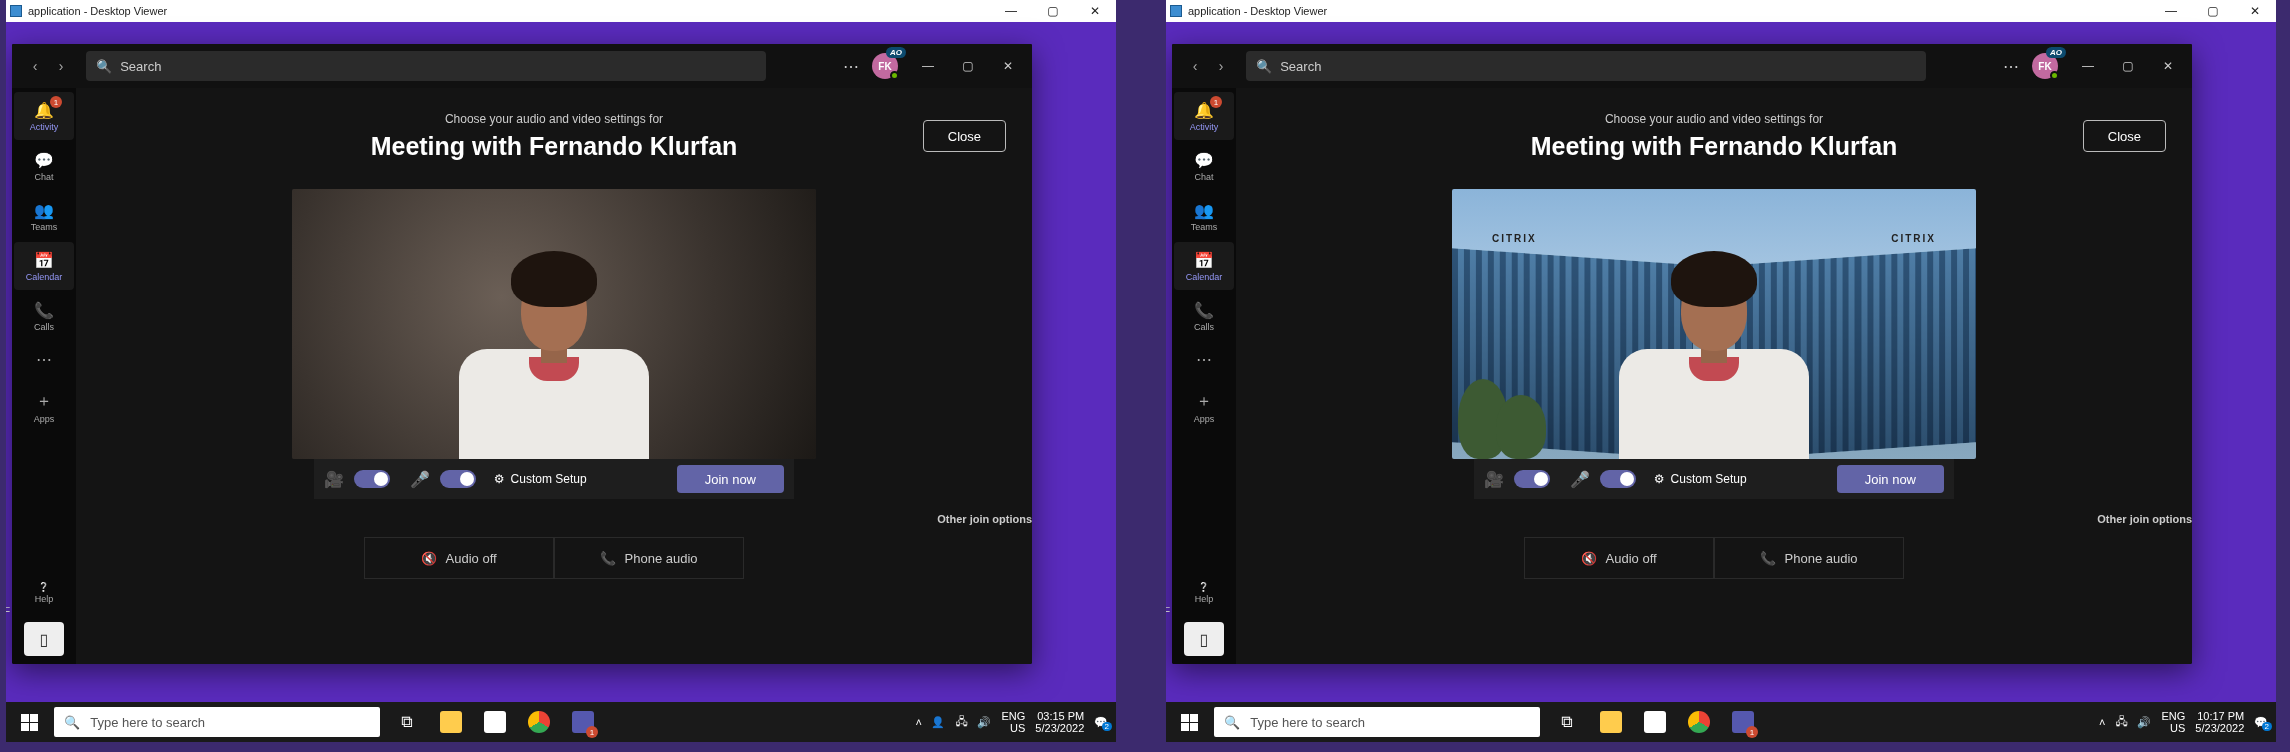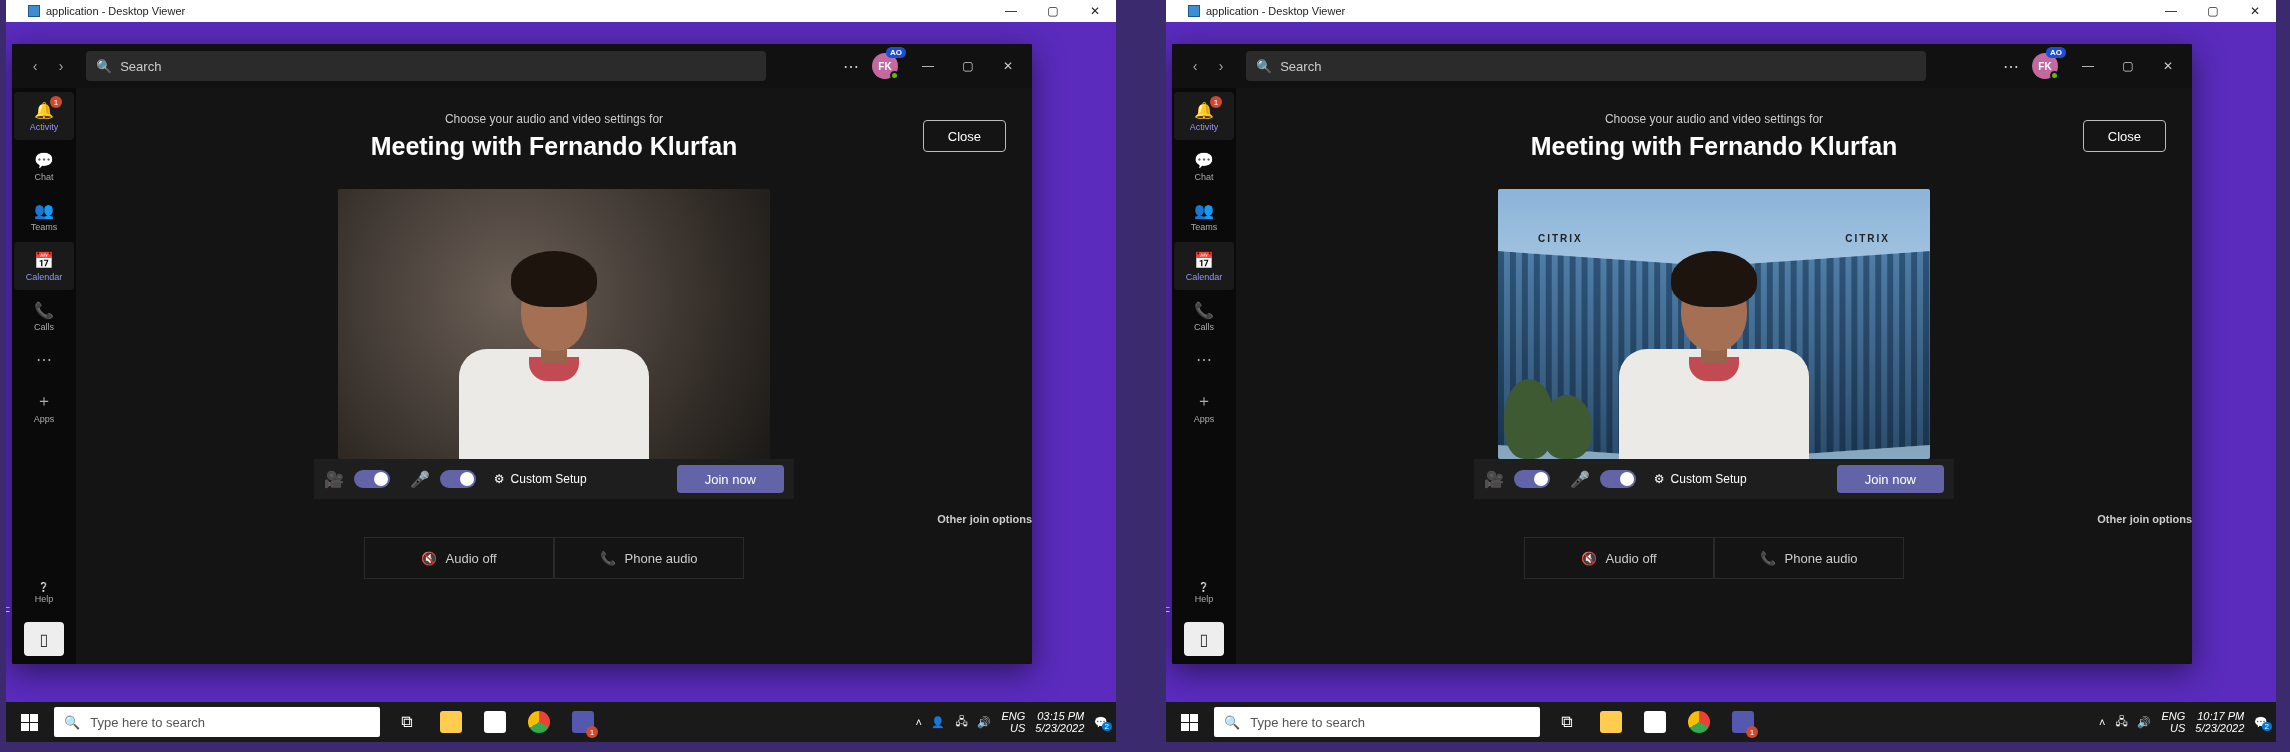--- a/index.html
+++ b/index.html
@@ -1,58 +1,58 @@
 <!DOCTYPE html>
 <html><head>
 <meta charset="utf-8">
 <style>
   * { box-sizing: border-box; margin: 0; padding: 0; font-family: "Segoe UI", Arial, sans-serif; }
   body { background: #3c2a6e; width: 2290px; height: 752px; display: flex; gap: 50px; padding: 0 6px; }
   .screen { width: 1110px; height: 742px; background: #6234c7; position: relative; display: flex; flex-direction: column; overflow:hidden; }
   
-  .dv-title { height: 22px; background: #fff; display: flex; align-items: center; font-size: 11px; color: #222; padding-left: 22px; }
+  .dv-title { height: 22px; background: #fff; display: flex; align-items: center; font-size: 11px; color: #222; padding-left: 4px; }
   .dv-title .dv-icon { width: 12px; height: 12px; background: #3c8dd1; display:inline-block; margin-right:6px; border:1px solid #1a5a90;}
   .dv-title .dv-spacer { flex: 1; }
   .dv-title .dv-btn { width: 42px; height: 22px; display:flex; align-items:center; justify-content:center; cursor:pointer; font-size:12px;}
   
   .ctx-stub { position:absolute; top:22px; left:50%; transform:translateX(-50%); width:210px; height:12px; background:#111; border-radius:0 0 6px 6px; display:flex;align-items:center;justify-content:center;gap:8px;}
   .ctx-stub .dot{width:4px;height:4px;border-radius:50%;background:#666;}
   .ctx-stub .arrow{color:#888;font-size:10px;}
   
   .remote { flex:1; position:relative; background:#5a2bbd; }
   
   .teams { position:absolute; top:22px; left:6px; width:1020px; height:620px; background:#0a0a0a; display:flex; border-radius:2px; overflow:hidden; box-shadow:0 8px 30px rgba(0,0,0,0.5);}
   
   .teams-top { position:absolute; top:0; left:0; right:0; height:44px; display:flex; align-items:center; background:#111; z-index:5; }
   .nav-arrows { display:flex; gap:4px; margin-left:12px; }
   .nav-arrows .arr { width:22px; height:22px; display:flex;align-items:center;justify-content:center; color:#aaa; cursor:pointer; font-size:14px;}
   .searchbox { margin-left:14px; width:680px; height:30px; background:#2b2b2b; border-radius:4px; display:flex; align-items:center; padding:0 10px; color:#ccc; font-size:13px; gap:8px;}
   .teams-top .spacer{flex:1;}
   .top-more{width:30px;height:30px;display:flex;align-items:center;justify-content:center;color:#ccc;cursor:pointer;margin-right:6px;}
   .avatar { width:26px;height:26px;border-radius:50%;background:#c26aa0;display:flex;align-items:center;justify-content:center;font-size:10px;font-weight:600;color:#fff;position:relative;margin-right:10px;}
   .avatar .presence{position:absolute;bottom:-1px;right:-1px;width:9px;height:9px;border-radius:50%;background:#6bb700;border:2px solid #111;}
-  .avatar .badge{position:absolute;top:-6px;right:-8px;background:#1d4ed8;border-radius:8px;font-size:8px;padding:1px 4px;}
+  .avatar .badge{position:absolute;top:-6px;right:-8px;background:#0c4a6e;border-radius:8px;font-size:8px;padding:1px 4px;font-style:italic;}
   .winctl { display:flex; margin-right:4px; }
   .winctl .wc{width:40px;height:30px;display:flex;align-items:center;justify-content:center;color:#ccc;cursor:pointer;font-size:12px;}
   
   .sidebar { width:64px; background:#0a0a0a; padding-top:48px; display:flex; flex-direction:column; align-items:center; gap:2px; position:relative;}
   .side-item { width:60px; height:48px; display:flex; flex-direction:column; align-items:center; justify-content:center; gap:2px; color:#aaa; font-size:9px; cursor:pointer; border-radius:4px; position:relative;}
   .side-item.active { color:#9497f5; background:#1a1a1a;}
   .side-item .sicon{font-size:16px;}
   .side-item .badge{position:absolute;top:4px;right:12px;width:12px;height:12px;border-radius:50%;background:#cc4a31;font-size:8px;display:flex;align-items:center;justify-content:center;color:#fff;}
   .side-more{color:#aaa;font-size:16px;margin:8px 0;cursor:pointer;}
   .side-apps{margin-top:4px;}
   .side-help{position:absolute;bottom:60px;left:0;right:0;display:flex;flex-direction:column;align-items:center;color:#aaa;font-size:9px;gap:2px;cursor:pointer;}
   .side-tablet{position:absolute;bottom:8px;left:50%;transform:translateX(-50%);width:40px;height:34px;background:#eee;border-radius:4px;display:flex;align-items:center;justify-content:center;color:#333;cursor:pointer;}
   
   .content{flex:1; background:#141414; padding-top:48px; display:flex; flex-direction:column; position:relative;}
   .content .close-btn{position:absolute; top:76px; right:26px; height:32px; padding:0 24px; border:1px solid #bbb; background:transparent; color:#fff; border-radius:4px; font-size:13px; cursor:pointer;}
   .prompt{color:#ccc;font-size:12px;text-align:center;margin-top:20px;}
   .meeting-title{color:#fff;font-size:25px;font-weight:700;text-align:center;margin-top:6px;}
-  .video-wrap{width:432px;height:270px;margin:28px auto 0;background:#222;position:relative;overflow:hidden;border-radius:2px;}
+  .video-wrap{width:524px;height:270px;margin:28px auto 0;background:#222;position:relative;overflow:hidden;border-radius:2px;}
   
   .vid-bg-plain{position:absolute;inset:0;background:radial-gradient(circle at 40% 40%, #6b5f56 0%, #3a332e 60%, #1c1916 100%);}
   .vid-bg-bldg{position:absolute;inset:0;background:linear-gradient(#8bb4d9 0%, #a8c7e2 35%, #6e8da3 35%, #88a8bf 100%);}
   .bldg-glass{position:absolute;bottom:0;width:46%;height:72%;background:repeating-linear-gradient(90deg,#4a6c88,#4a6c88 6px,#7ea2bd 6px,#7ea2bd 12px),linear-gradient(#9ec5e0,#5b7c95);background-blend-mode:multiply;}
   .bldg-glass.left{left:0;transform:skewY(4deg);transform-origin:top right;}
   .bldg-glass.right{right:0;transform:skewY(-4deg);transform-origin:top left;}
   .bldg-label{position:absolute;top:44px;font-size:10px;letter-spacing:2px;color:#222;font-weight:600;}
   .bldg-label.left{left:40px;}
   .bldg-label.right{right:40px;}
   .tree{position:absolute;bottom:0;width:50px;height:80px;border-radius:50% 50% 40% 40%;background:#3d5a33;}
@@ -78,21 +78,21 @@
   .tb-btn{height:40px;display:flex;align-items:center;justify-content:center;cursor:pointer;}
   .start{width:46px;}
   .start .winlogo{display:grid;grid-template-columns:8px 8px;grid-template-rows:8px 8px;gap:1px;}
   .start .winlogo span{background:#fff;}
   .tb-search{width:326px;height:30px;margin-left:2px;background:#fff;border-radius:2px;display:flex;align-items:center;padding:0 10px;gap:10px;color:#555;font-size:13px;}
   .tb-icons{display:flex;gap:2px;margin-left:6px;}
   .tb-icons .tb-btn{width:42px;}
   .icon-sq{width:22px;height:22px;border-radius:3px;}
   .tb-spacer{flex:1;}
   .tray{display:flex;align-items:center;gap:10px;color:#fff;font-size:11px;padding-right:8px;}
-  .tray .stack{display:flex;flex-direction:column;align-items:flex-end;line-height:12px;font-style:italic;}
+  .tray .stack{display:flex;flex-direction:column;align-items:flex-end;line-height:12px;}
   .tray .tic{cursor:pointer;}
   
   .edge-letter{position:absolute;left:-2px;top:584px;color:#eee;font-size:10px;}
   
   .u{font-family:"Segoe UI Symbol","Segoe UI",sans-serif;}
 </style>
 </head>
 <body>
 
 <div class="screen">

